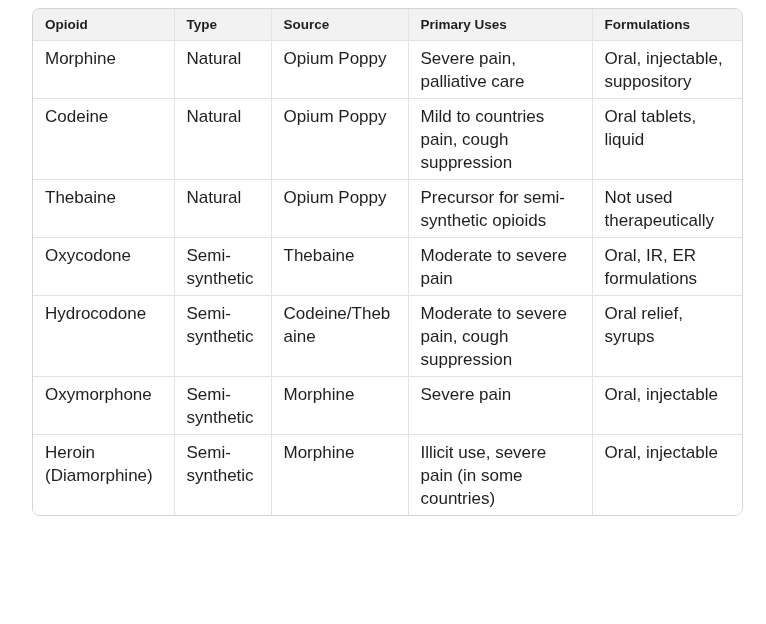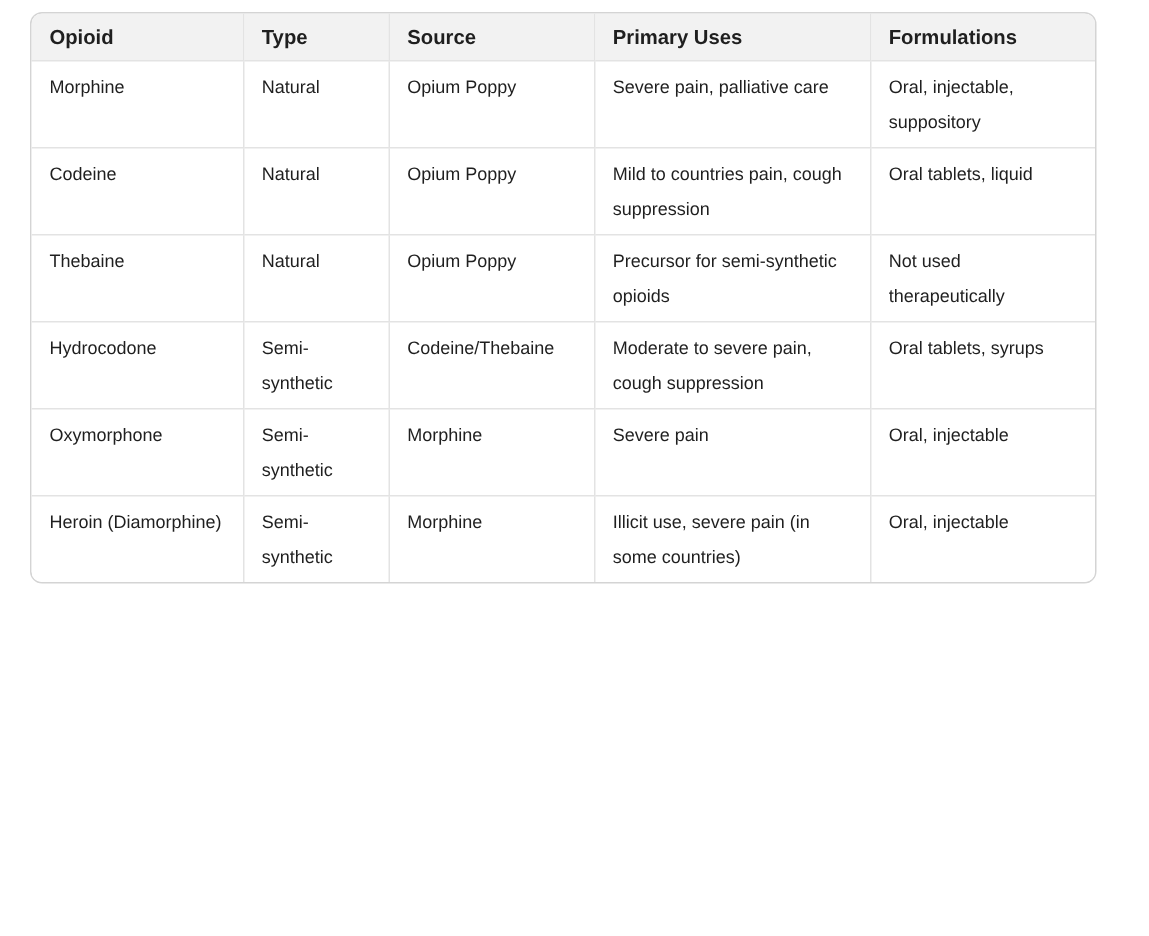--- a/index.html
+++ b/index.html
@@ -3,21 +3,21 @@
 <meta charset="utf-8">
 <style>
   * { margin: 0; padding: 0; box-sizing: border-box; }
   html, body {
     width: 766px;
     height: 624px;
     background: #ffffff;
     font-family: "Liberation Sans", "DejaVu Sans", sans-serif;
   }
   .table-card {
-    margin: 8px 0 0 20px;
+    margin: 8px 0 0 32px;
     width: 711px;
     border: 1px solid var(--outer-border, #d4d4d4);
     border-radius: 8px;
     overflow: hidden;
     background: var(--row-bg, #ffffff);
   }
   table {
     width: 100%;
     table-layout: fixed;
     border-collapse: collapse;
@@ -36,21 +36,21 @@
     vertical-align: middle;
     padding: 7px 12px;
     line-height: 17px;
     border-right: 1px solid var(--inner-border, #e3e3e3);
     border-bottom: 1px solid var(--inner-border, #e3e3e3);
     white-space: nowrap;
     overflow: hidden;
   }
   thead th:last-child { border-right: none; }
   tbody td {
-    font-size: 12px;
+    font-size: 17px;
     font-weight: 400;
     vertical-align: top;
     text-align: left;
     padding: 6px 12px 5px 12px;
     line-height: 23px;
     border-right: 1px solid var(--inner-border, #e3e3e3);
     border-bottom: 1px solid var(--inner-border, #e3e3e3);
     background: var(--row-bg, #ffffff);
     word-wrap: break-word;
   }
@@ -94,25 +94,32 @@
           <td>Oral tablets, liquid</td>
         </tr>
         <tr>
           <td>Thebaine</td>
           <td>Natural</td>
           <td>Opium Poppy</td>
           <td>Precursor for semi-synthetic opioids</td>
           <td>Not used therapeutically</td>
         </tr>
         <tr>
+          <td>Oxycodone</td>
+          <td>Semi-synthetic</td>
+          <td>Thebaine</td>
+          <td>Moderate to severe pain</td>
+          <td>Oral, IR, ER formulations</td>
+        </tr>
+        <tr>
           <td>Hydrocodone</td>
           <td>Semi-synthetic</td>
           <td>Codeine/Thebaine</td>
           <td>Moderate to severe pain, cough suppression</td>
-          <td>Oral tablets, syrups</td>
+          <td>Oral relief, syrups</td>
         </tr>
         <tr>
           <td>Oxymorphone</td>
           <td>Semi-synthetic</td>
           <td>Morphine</td>
           <td>Severe pain</td>
           <td>Oral, injectable</td>
         </tr>
         <tr>
           <td>Heroin (Diamorphine)</td>

